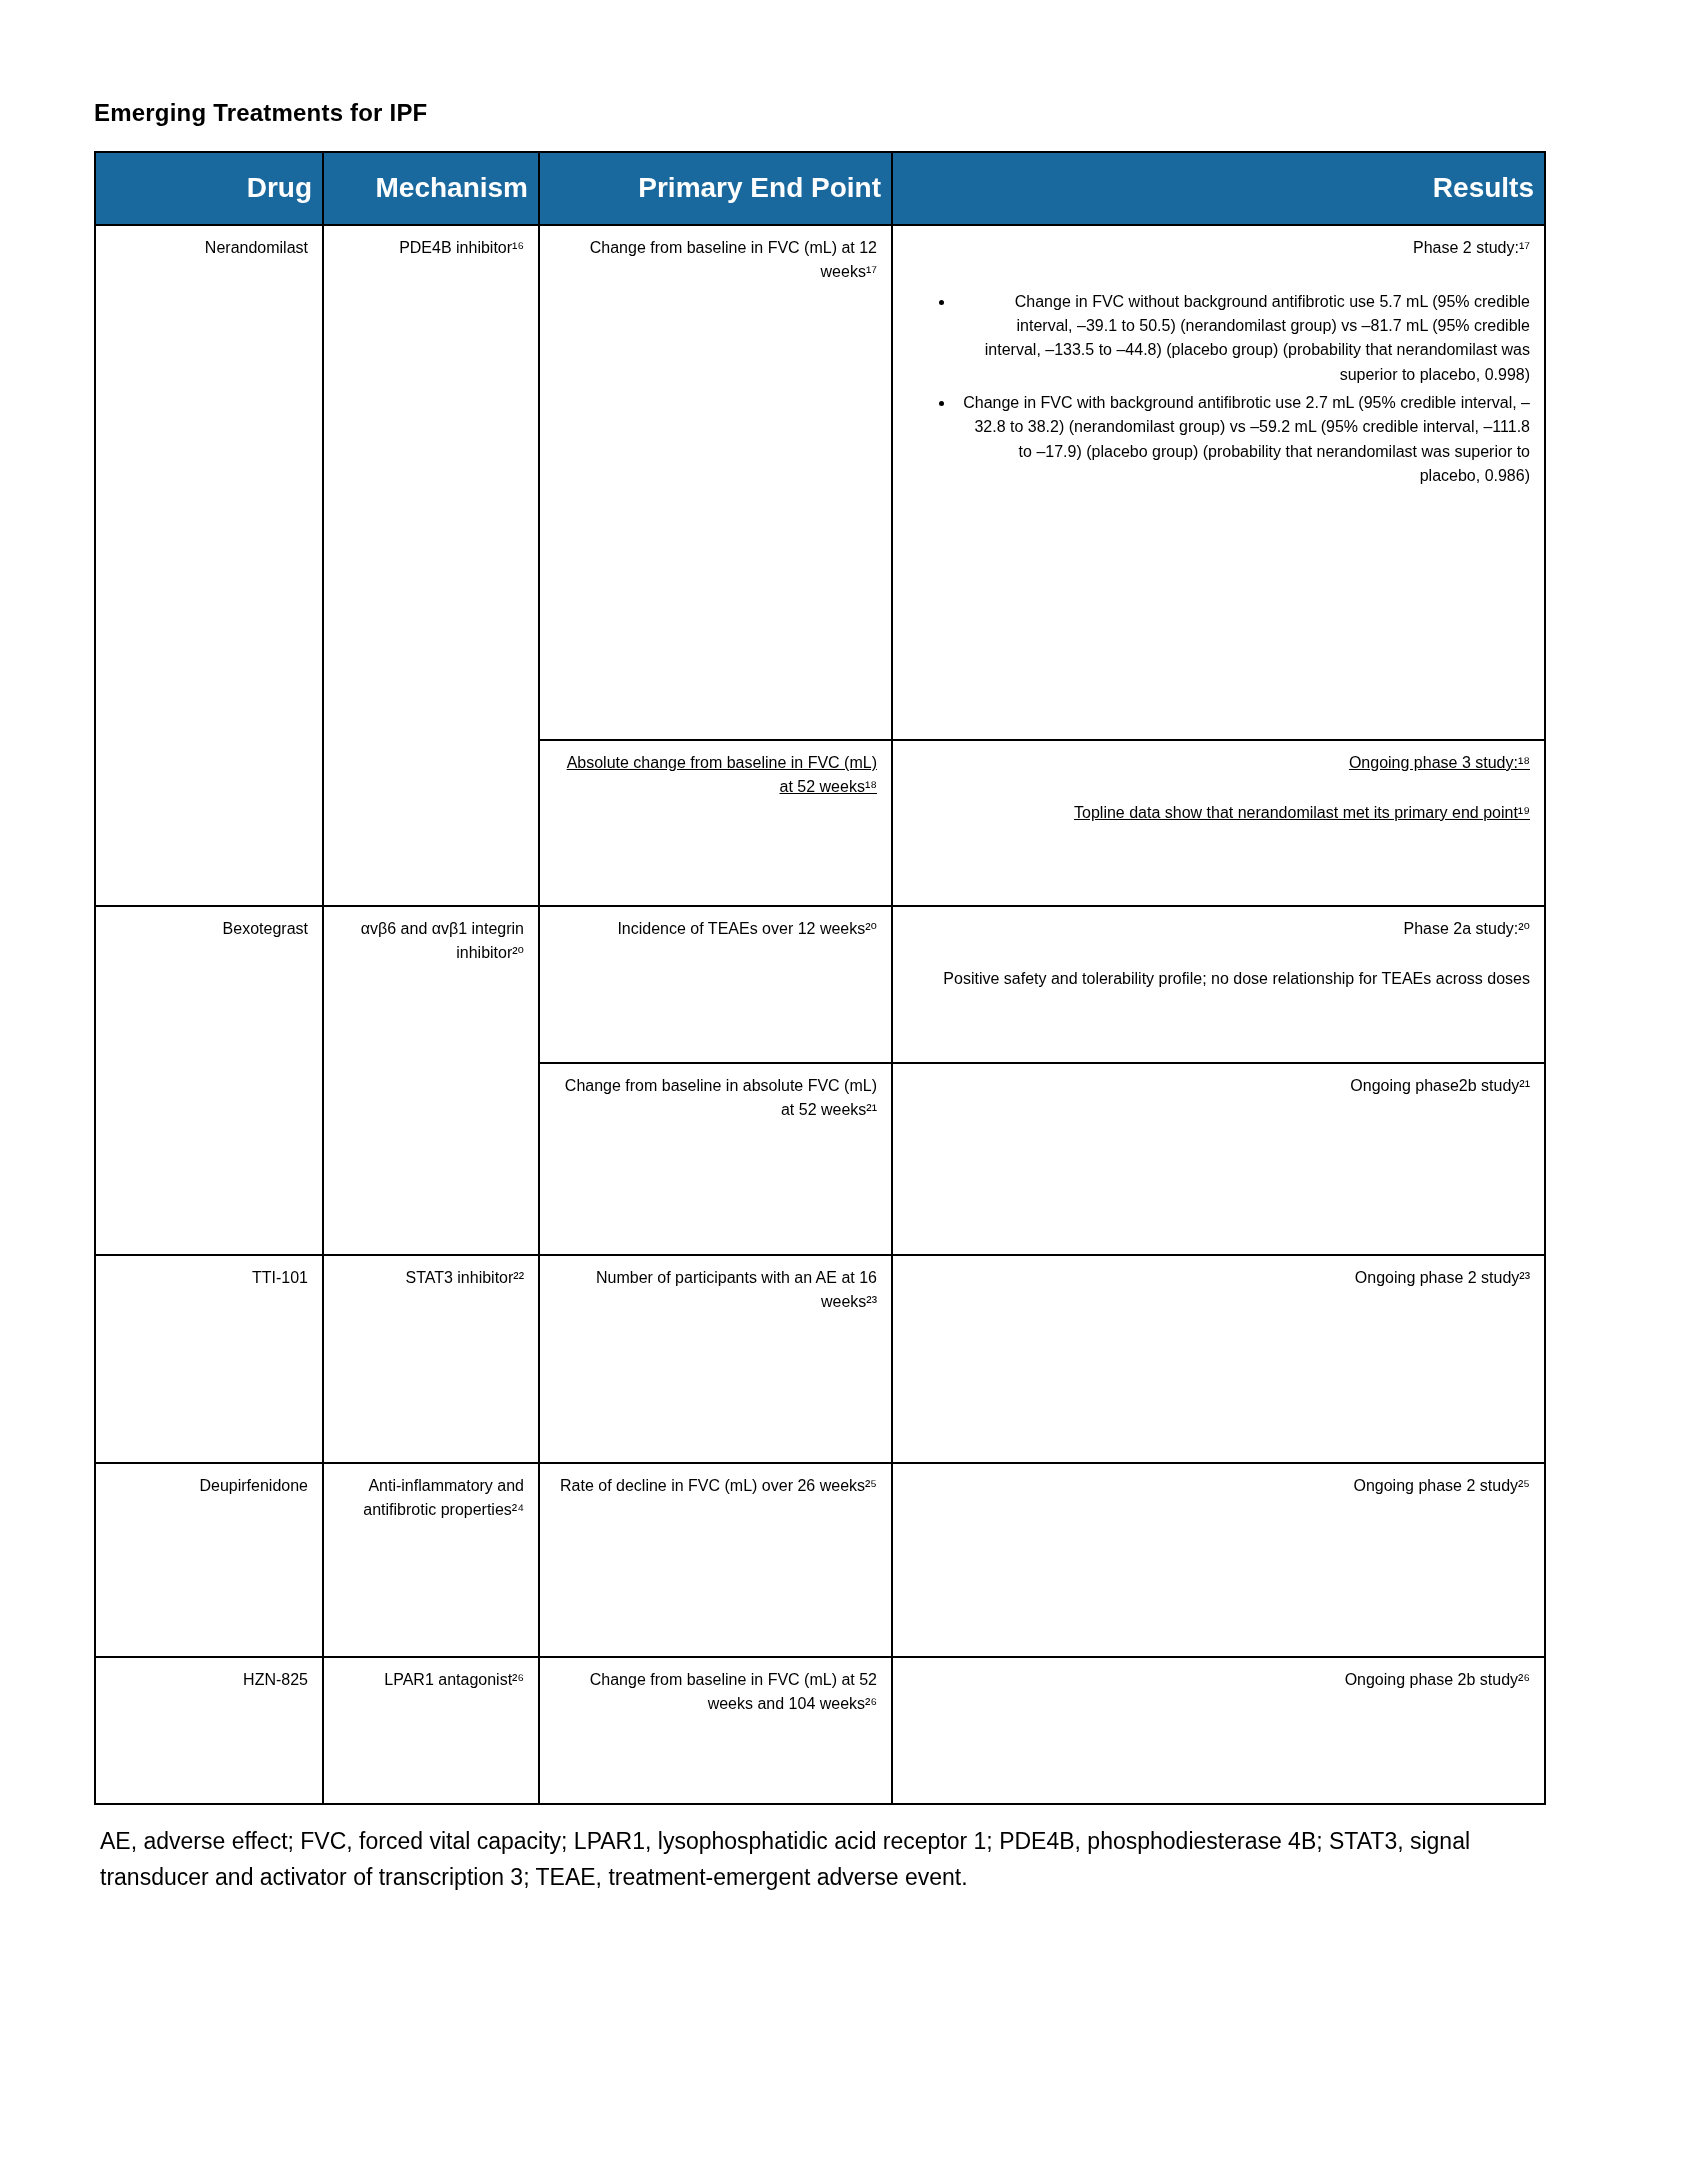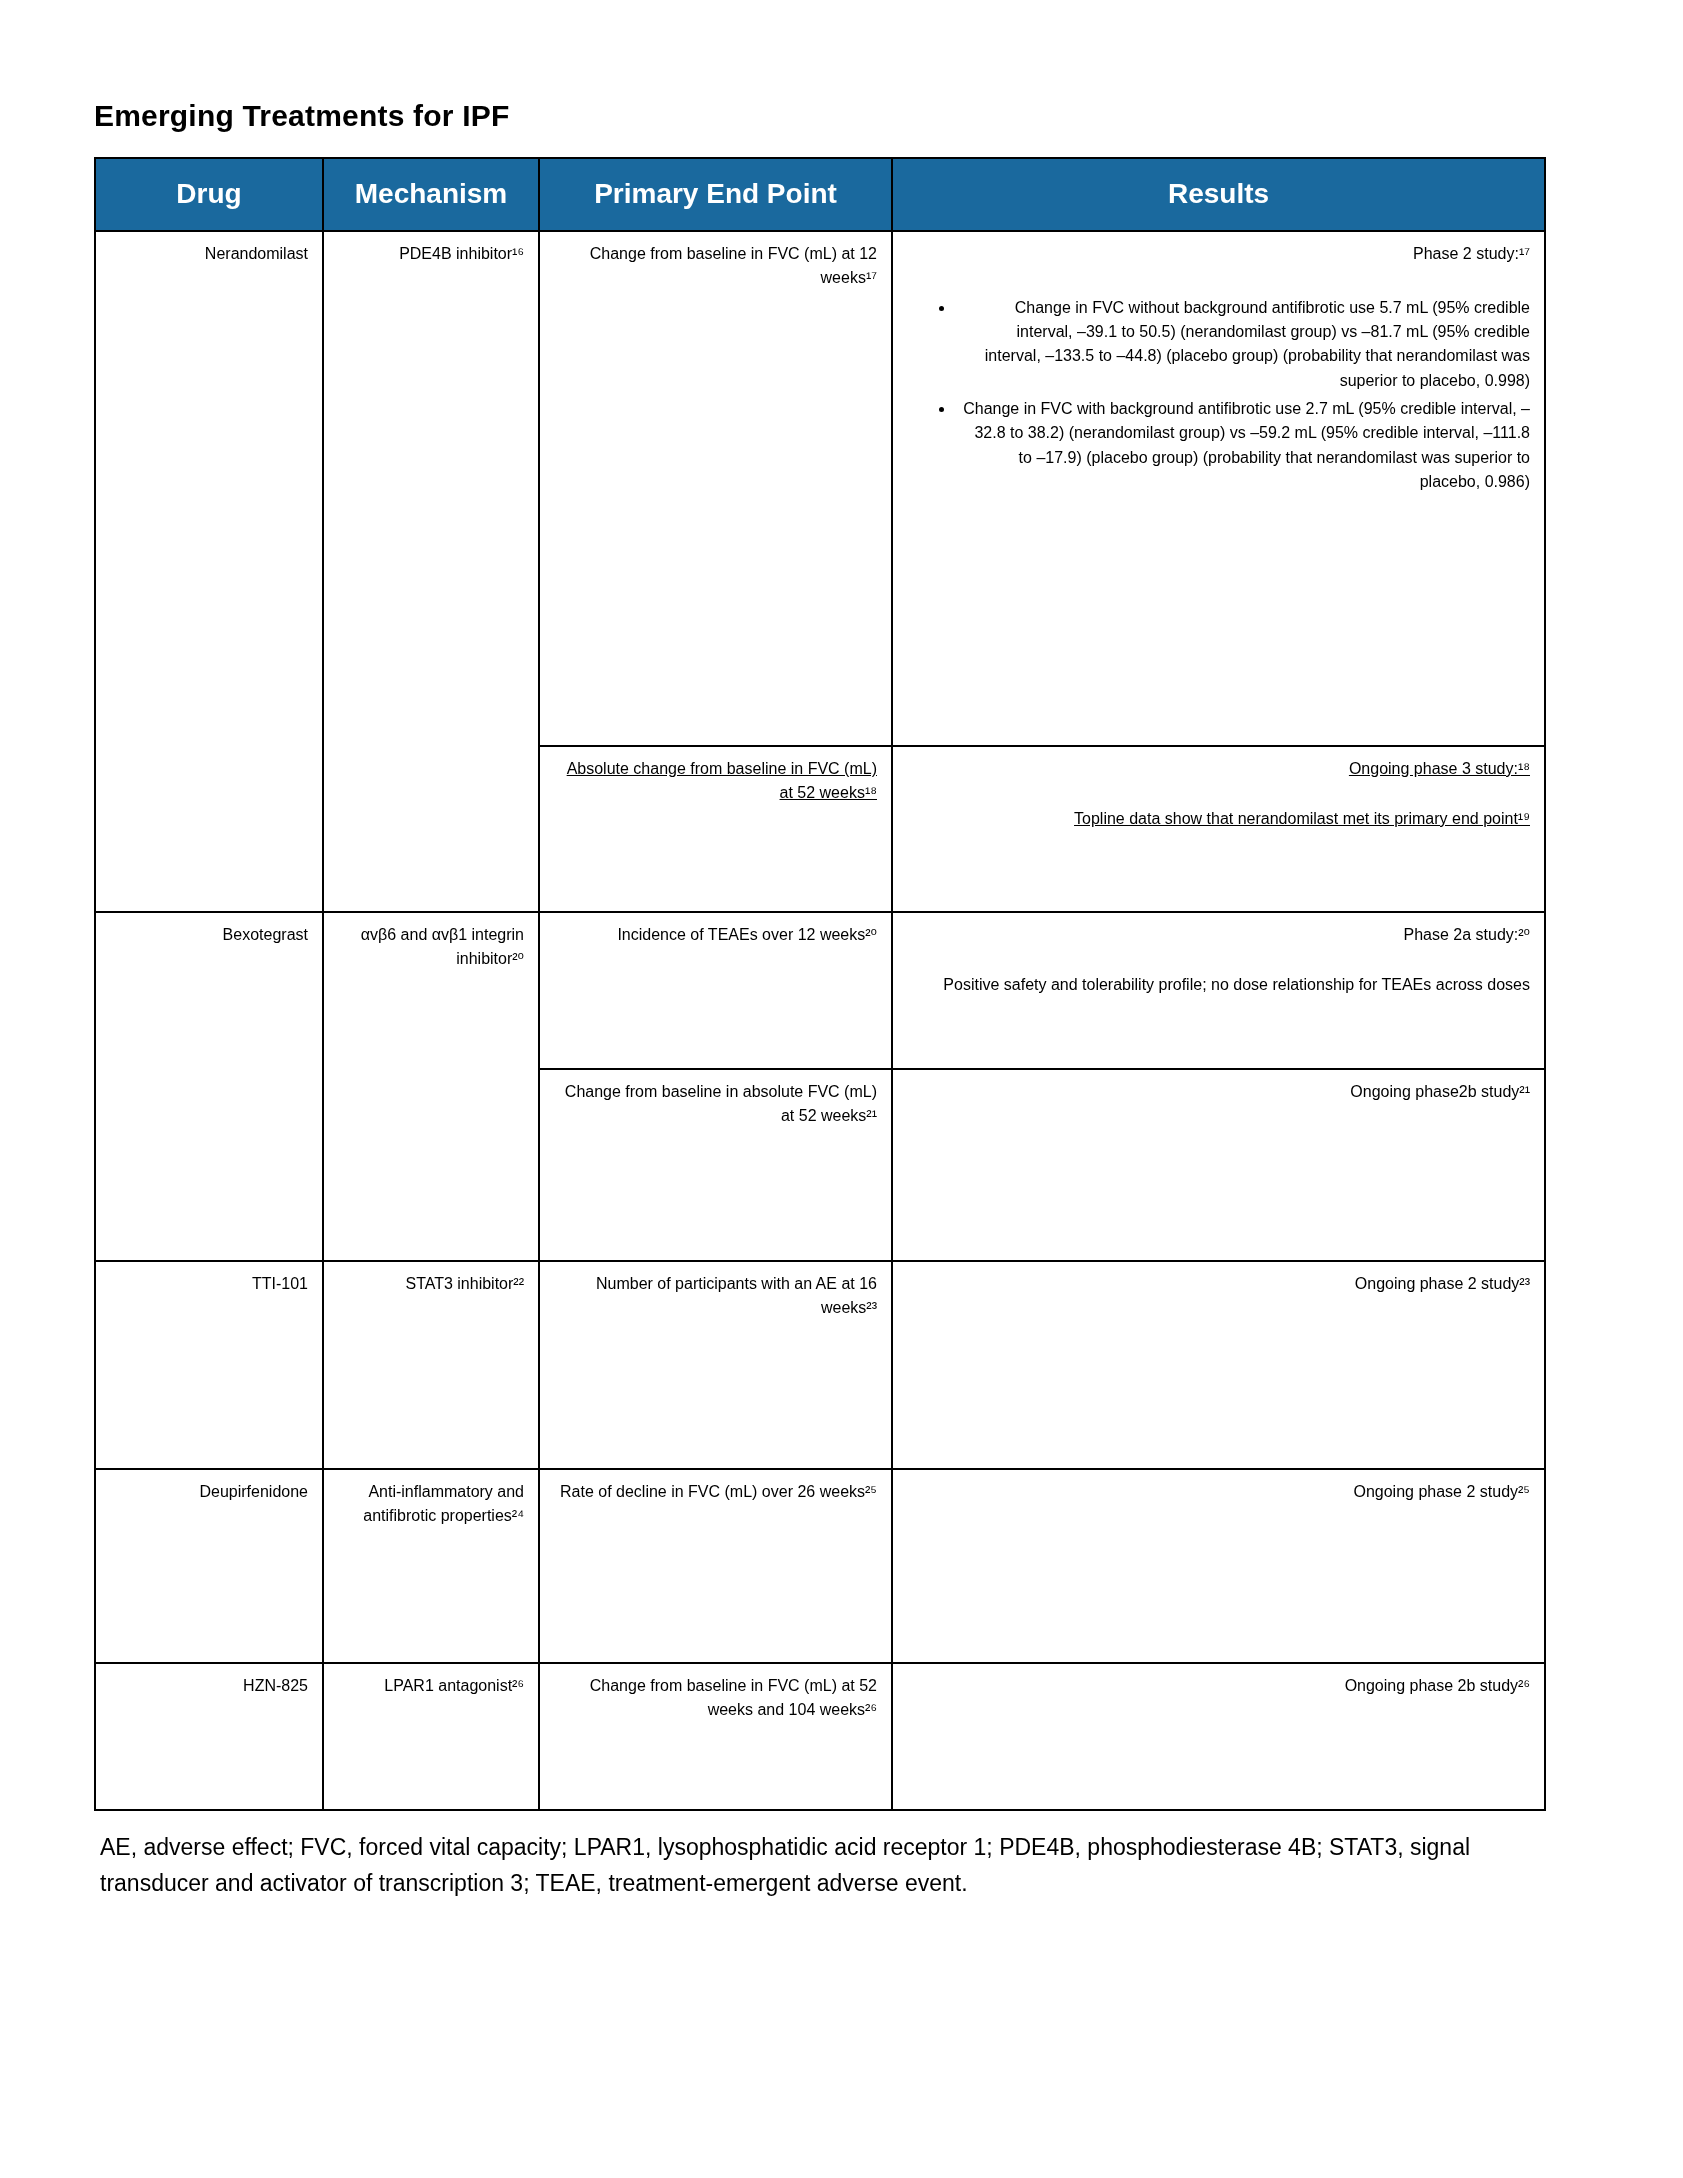--- a/index.html
+++ b/index.html
@@ -12,21 +12,21 @@
   }
   body {
     width: 1683px;
     height: 2178px;
     position: relative;
   }
   .page {
     padding: 99px 139px 0 94px;
   }
   .doc-title {
-    font-size: 30px;
+    font-size: 24px;
     font-weight: bold;
     margin: 0 0 24px 0;
     letter-spacing: 0.2px;
   }
   table.tx-table {
     border-collapse: collapse;
     table-layout: fixed;
     width: 1450px;
   }
   table.tx-table col.c-drug     { width: 228px; }
@@ -41,21 +41,20 @@
     font-size: 16px;
     line-height: 1.52;
     text-align: right;
     word-wrap: break-word;
   }
   table.tx-table th {
     background: #1a699e;
     color: #ffffff;
     font-weight: bold;
     font-size: 28px;
-    text-align: center;
     vertical-align: middle;
     padding: 14px 10px;
     height: 65px;
   }
   tr.h-r1  { height: 515px; }
   tr.h-r1b { height: 166px; text-decoration: underline; }
   tr.h-r2  { height: 157px; }
   tr.h-r2b { height: 192px; }
   tr.h-r3  { height: 208px; }
   tr.h-r4  { height: 194px; }

